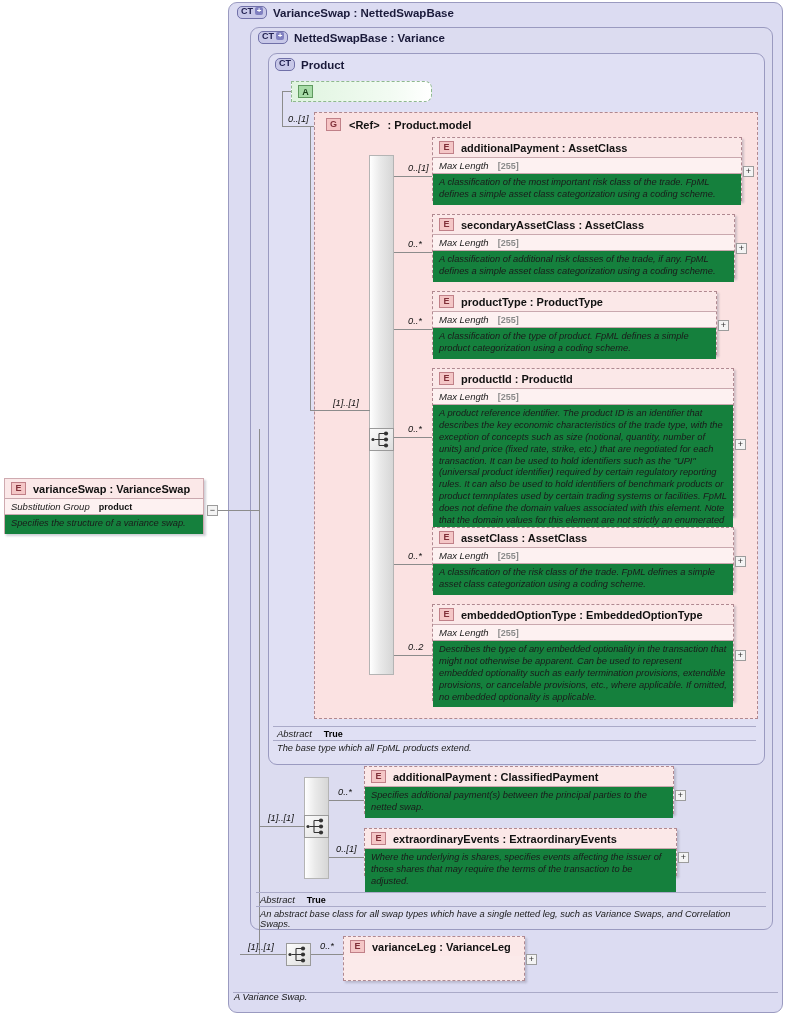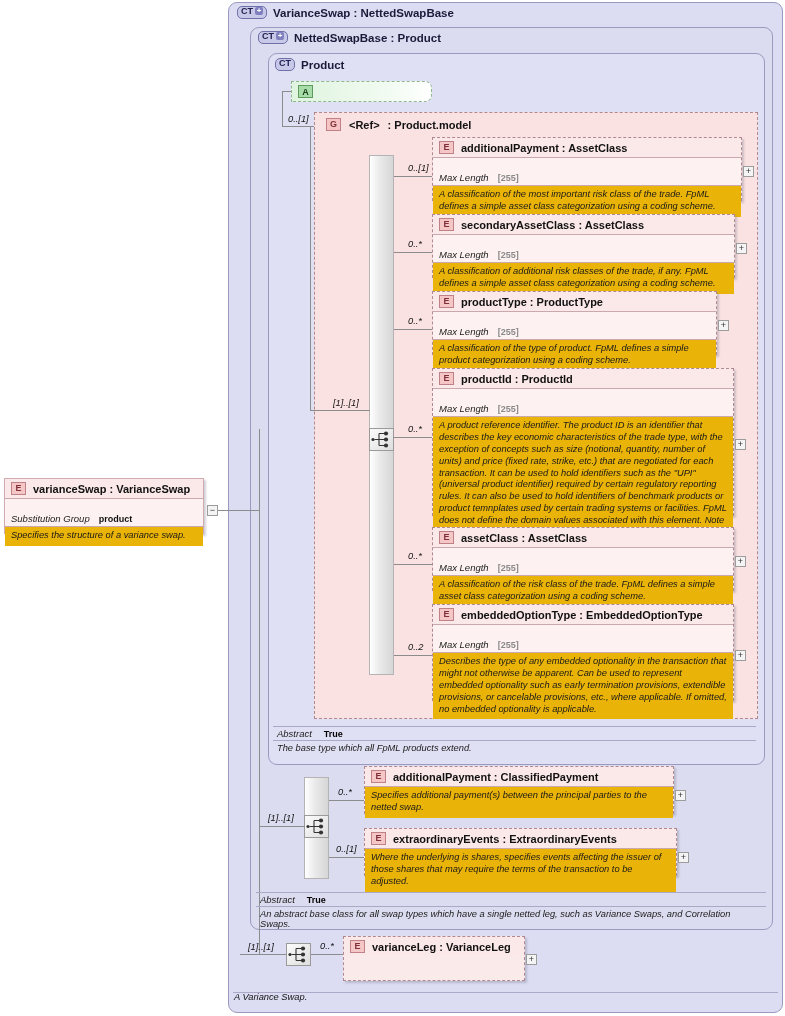--- a/index.html
+++ b/index.html
@@ -73,27 +73,27 @@
     font-size:9px;font-weight:bold;
     box-sizing:border-box;line-height:1;
   }
   .ebadge.g{background:#f6c4c4;}
   .erow{
     border-top:1px solid #c9a8ae;
     padding:2px 6px;
     display:flex;align-items:baseline;gap:9px;
     background:#fdf1f1;
   }
-  .erow .k{font-style:italic;font-size:9.5px;color:#222;margin-top:12px;}
+  .erow .k{font-style:italic;font-size:9.5px;color:#222;}
   .erow .v{font-size:9px;color:#8a8a8a;font-weight:bold;}
   .edesc{
     border-top:1px solid #c9a8ae;
     padding:3px 6px 4px 6px;
     font-style:italic;font-size:9.3px;line-height:1.28;color:#1a1a1a;
-    background:#eab308;
+    background:#15803d;
   }
 
   
   .abox{
     position:absolute;
     box-sizing:border-box;
     border:1px dashed #8fb88f;
     background:linear-gradient(90deg,#dff4df 0%, #f2fbf2 70%, #ffffff 100%);
     display:flex;align-items:center;gap:5px;
     padding:2px 6px;
@@ -187,21 +187,21 @@
   <span>VarianceSwap : NettedSwapBase</span>
 </div>
 
 <div class="frame f2" style="left:250px;top:27px;width:523px;height:903px;"></div>
 
 <div class="frame-title" style="left:258px;top:31px;">
   <span class="badge">
     <span>CT</span>
       <span class="plus">+</span>
   </span>
-  <span>NettedSwapBase : Product</span>
+  <span>NettedSwapBase : Variance</span>
 </div>
 
 <div class="frame f3" style="left:268px;top:53px;width:497px;height:712px;"></div>
 
 <div class="frame-title" style="left:275px;top:58px;">
   <span class="badge">
     <span>CT</span>
   </span>
   <span>Product</span>
 </div>

